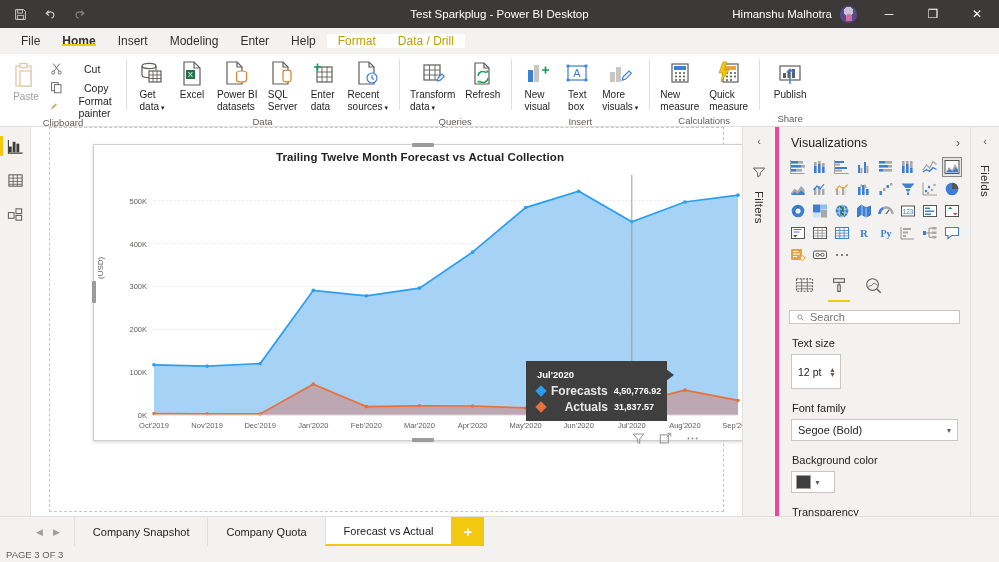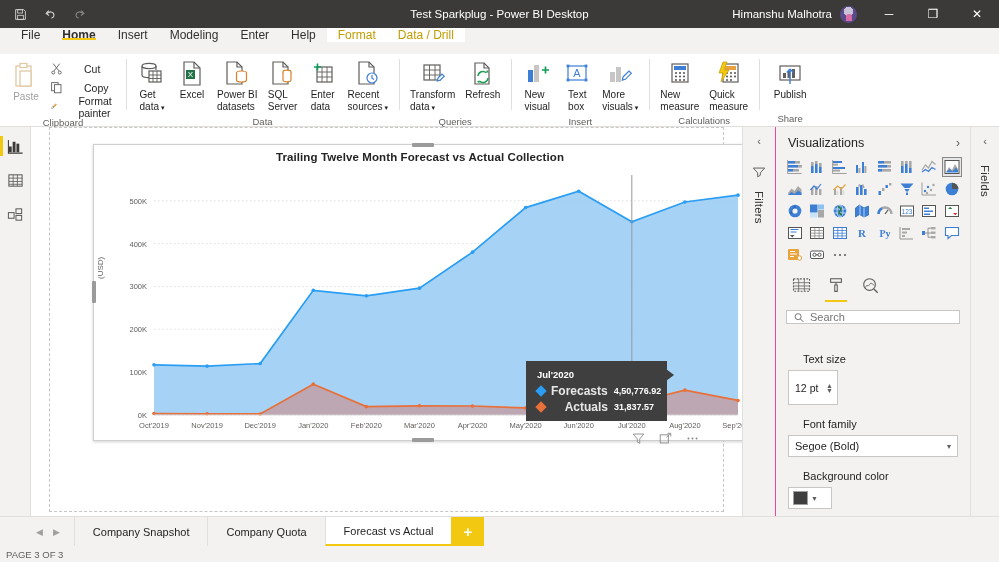--- a/index.html
+++ b/index.html
@@ -40,21 +40,21 @@
     content:""; position:absolute; left:50%; top:50%; width:6px; height:7px;
     transform:translateX(-50%); background:#d86ca6; border-radius:3px 3px 0 0;
   }
   .winbtn {
     width: 44px; height: 28px; display: flex; align-items: center; justify-content: center;
     color: #fff; font-size: 12px; cursor: pointer;
   }
 
   
   .ribbon-tabs {
-    height: 26px; background: #f3f2f1; display: flex; align-items: flex-start;
+    height: 26px; background: #f3f2f1; display: flex; align-items: center;
     font-size: 12px; padding-left: 10px;
   }
   .rtab {
     padding: 0 11px; display: flex; align-items: center; position: relative;
     color: #323130; cursor: pointer; white-space: nowrap;
   }
   .rtab.active { font-weight: bold; color: #323130; }
   .rtab.active::after {
     content: ""; position: absolute; left: 11px; right: 11px; bottom: 2px;
     height: 2px; background: #f2c811;
@@ -175,21 +175,21 @@
     display: flex; flex-direction: column; align-items: center; padding-top: 8px;
   }
   .rail-chev { font-size: 11px; color: #605e5c; cursor: pointer; margin-bottom: 18px; }
   .rail-icon { margin-bottom: 8px; color: #605e5c; }
   .rail-text {
     writing-mode: vertical-rl; font-size: 11.5px; color: #323130; letter-spacing: .2px;
   }
 
   
   .vizpane {
-    width: 195px; background: #f3f2f1; border-left: 1px solid #ec4899;
+    width: 195px; background: #f3f2f1; border-left: 4px solid #ec4899;
     display: flex; flex-direction: column; padding: 0 0 0 0;
   }
   .vp-header {
     display: flex; align-items: center; justify-content: space-between;
     padding: 9px 10px 7px 12px; font-size: 12.5px; color: #252423;
   }
   .vp-grid {
     display: grid; grid-template-columns: repeat(8, 1fr);
     gap: 2px; padding: 0 8px 6px 9px;
   }
@@ -202,29 +202,29 @@
   .vp-tabs {
     display: flex; gap: 16px; padding: 6px 0 4px 16px; align-items: flex-end;
   }
   .vp-tab { position: relative; cursor: pointer; padding-bottom: 4px; }
   .vp-tab.active::after {
     content:""; position: absolute; left: -2px; right: -2px; bottom: 0; height: 2px;
     background: #f2c811;
   }
 
   .searchbox {
-    margin: 4px 10px 16px 10px; height: 22px; background: #fff; border: 1px solid #c8c6c4;
+    margin: 4px 10px 0 10px; height: 22px; background: #fff; border: 1px solid #c8c6c4;
     display: flex; align-items: center; gap: 6px; padding: 0 7px;
   }
   .searchbox input {
     border: none; outline: none; font-size: 11px; color: #605e5c; flex: 1;
     font-family: "Liberation Sans", sans-serif; background: transparent;
   }
   .fmt-section { padding: 0 12px; }
-  .fmt-label { font-size: 11px; color: #252423; margin: 13px 0 5px 15px; }
+  .fmt-label { font-size: 11px; color: #252423; margin: 13px 0 5px 1px; }
   .stepper {
     width: 50px; height: 35px; background: #fff; border: 1px solid #c8c6c4;
     display: flex; align-items: center; padding: 0 2px 0 6px; font-size: 10.5px;
     color: #252423; gap: 3px;
   }
   .stepper .unit { color: #252423; }
   .spin { margin-left: auto; display: flex; flex-direction: column; line-height: 5px;
           font-size: 7px; color: #605e5c; padding-right: 2px; }
   .selectbox {
     height: 22px; background: #fff; border: 1px solid #c8c6c4;

